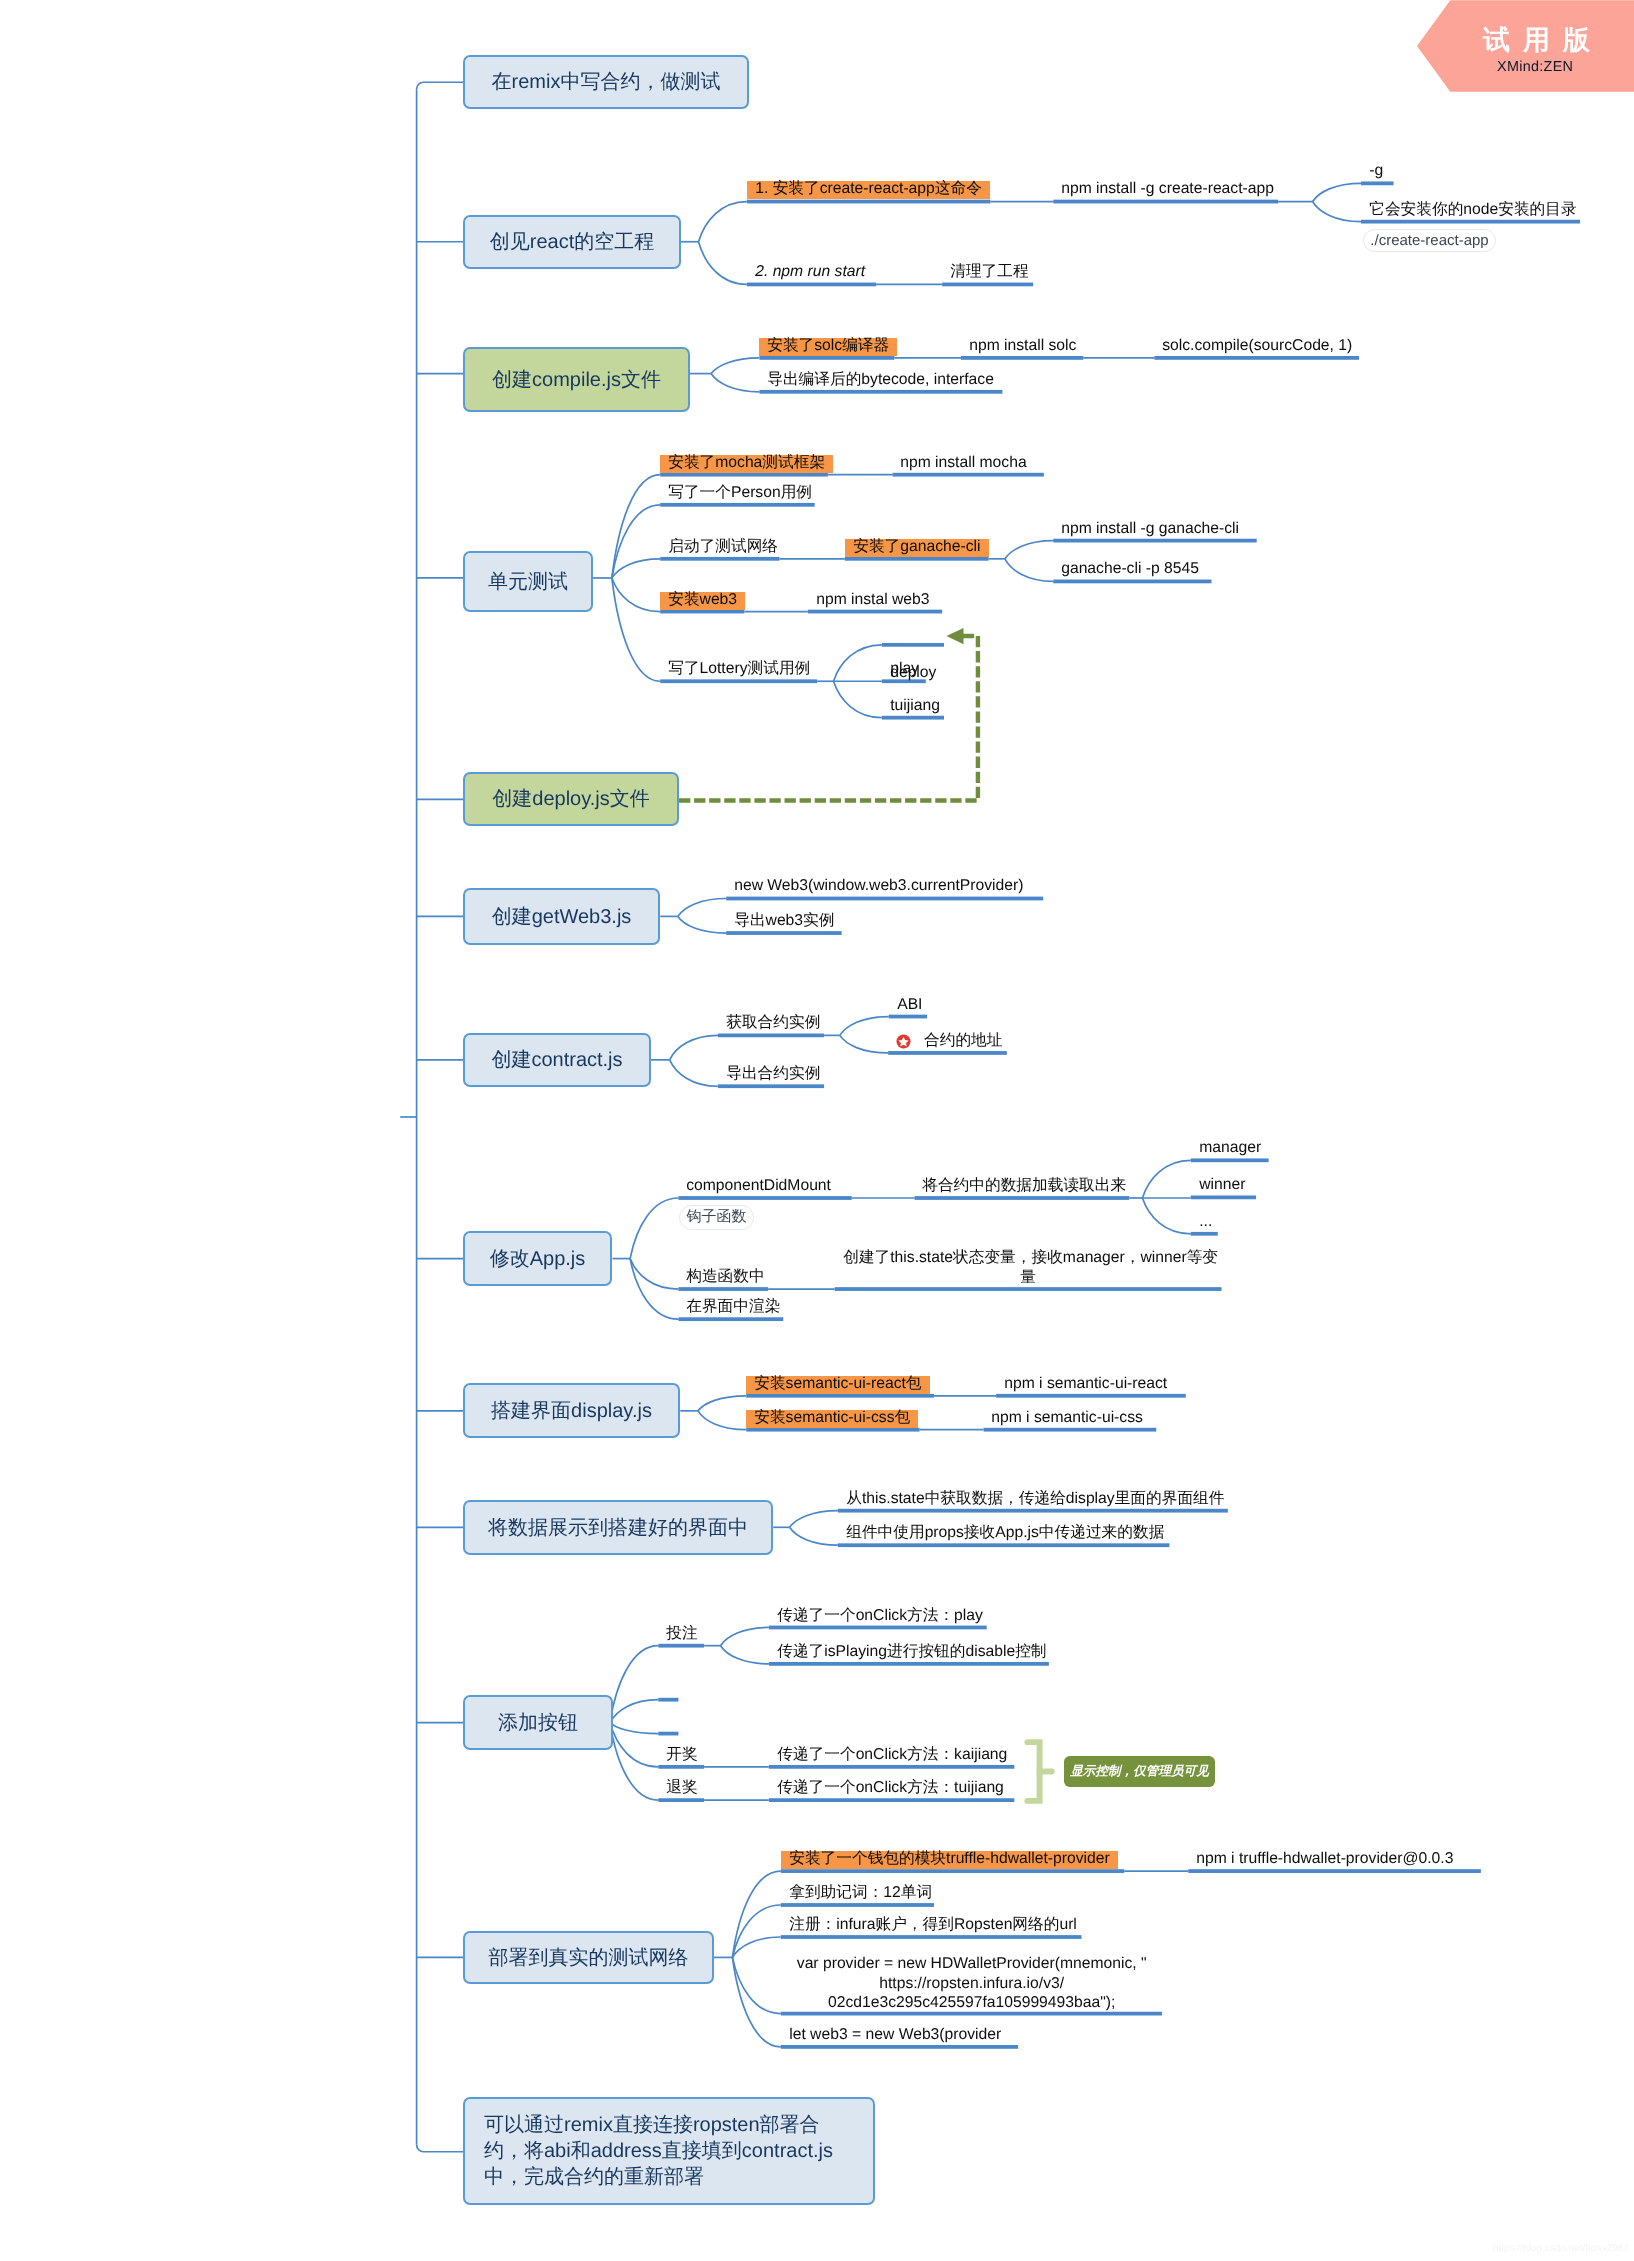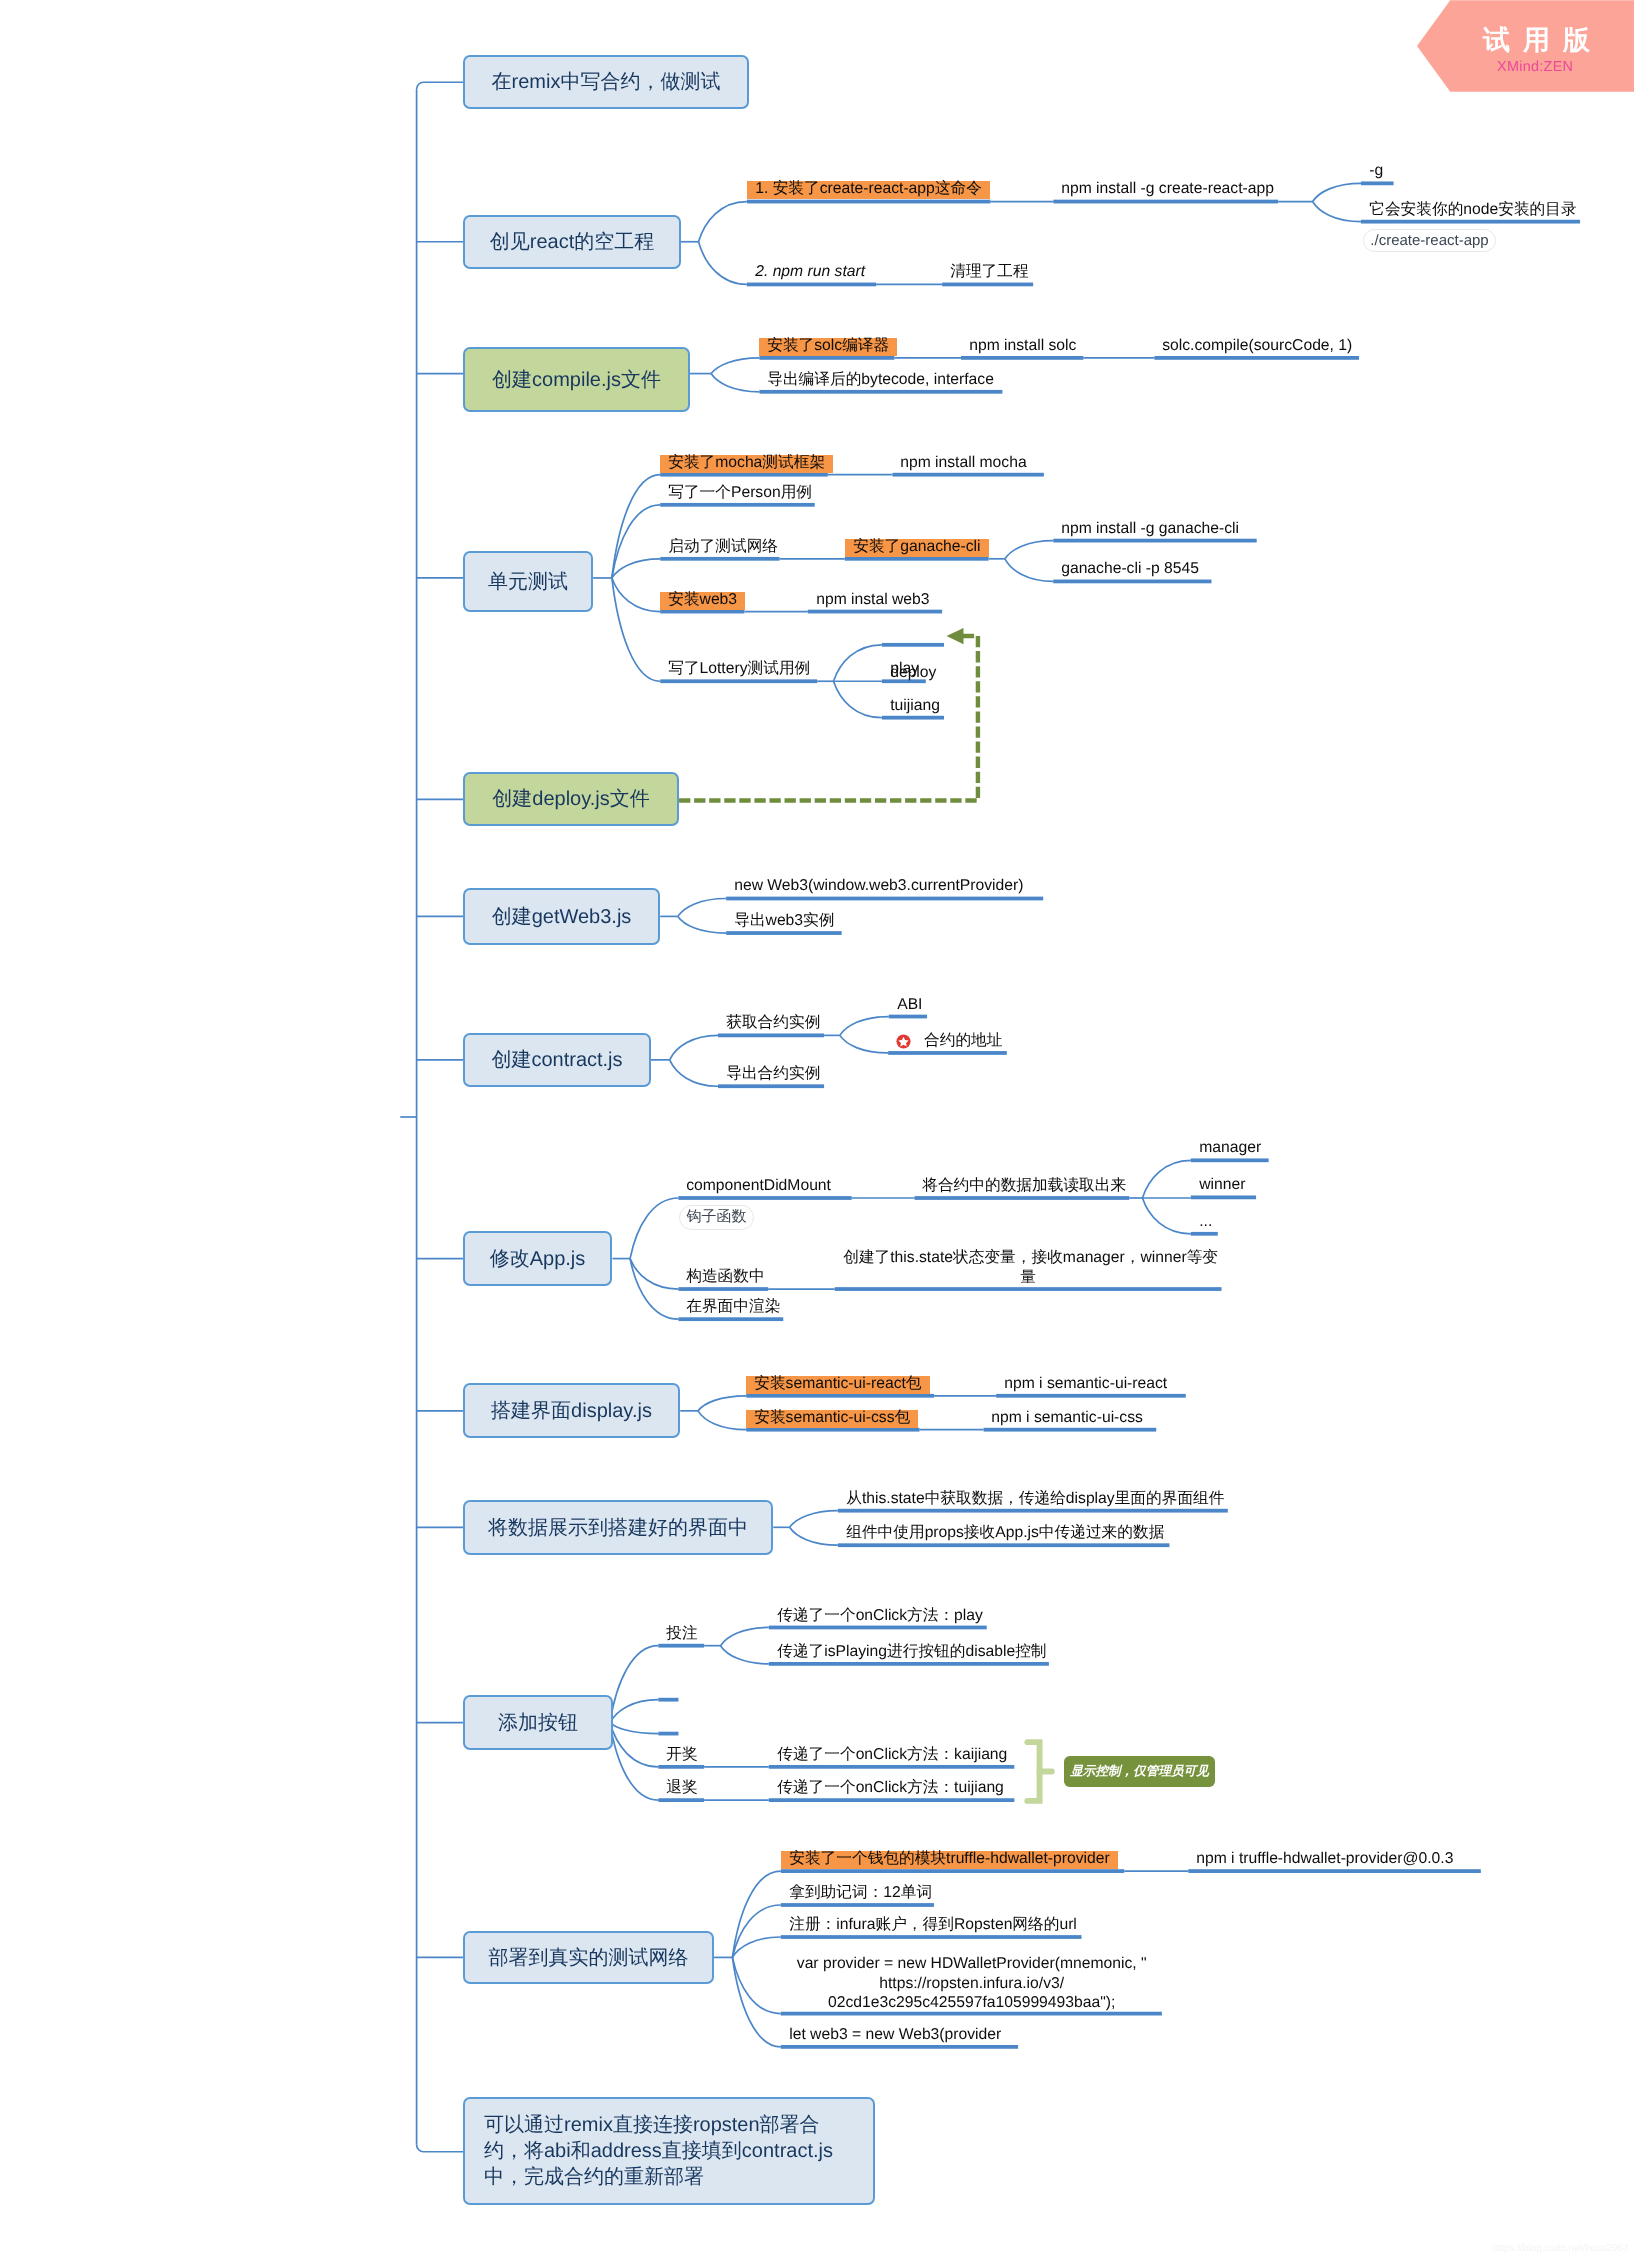--- a/index.html
+++ b/index.html
@@ -18,21 +18,21 @@
 .lf{position:absolute;font-size:15.7px;color:#0D0D0D;white-space:nowrap;line-height:15.7px;padding:0 8.2px 2.5px 8.2px;}
 .lf.hl{background:#F79646;}
 .lf.ml{white-space:pre;text-align:center;}
 .callout{position:absolute;box-sizing:border-box;border:1.3px solid #E8E8E8;border-radius:14px;
     background:#fff;color:#3B4552;font-size:15px;display:flex;align-items:center;
     justify-content:center;white-space:nowrap;}
 #banner{position:absolute;left:1417px;top:0;width:217px;height:92px;}
 #banner svg{position:absolute;left:0;top:0;}
 #banner-t1{position:absolute;left:66px;top:27px;text-align:left;color:#fff;white-space:nowrap;
   font-size:27px;font-weight:700;letter-spacing:13px;line-height:1;}
-#banner-t2{position:absolute;left:80px;top:60px;text-align:left;color:#ec4899;white-space:nowrap;
+#banner-t2{position:absolute;left:80px;top:60px;text-align:left;color:#0f172a;white-space:nowrap;
   font-size:14.4px;letter-spacing:0.3px;line-height:1;}
 #star{position:absolute;left:896px;top:1034px;}
 #boundary{position:absolute;left:1024px;top:1739px;}
 #bnd-label{position:absolute;left:1064px;top:1756px;width:151px;height:31px;
   background:#76923C;color:#fff;border-radius:5.7px;font-size:12.6px;font-style:italic;
   font-weight:700;display:flex;align-items:center;justify-content:center;white-space:nowrap;}
 #wm{position:absolute;left:1493px;top:2244px;color:#F3F3F3;font-size:10px;white-space:nowrap;line-height:1;}
 </style>
 </head>
 <body>

